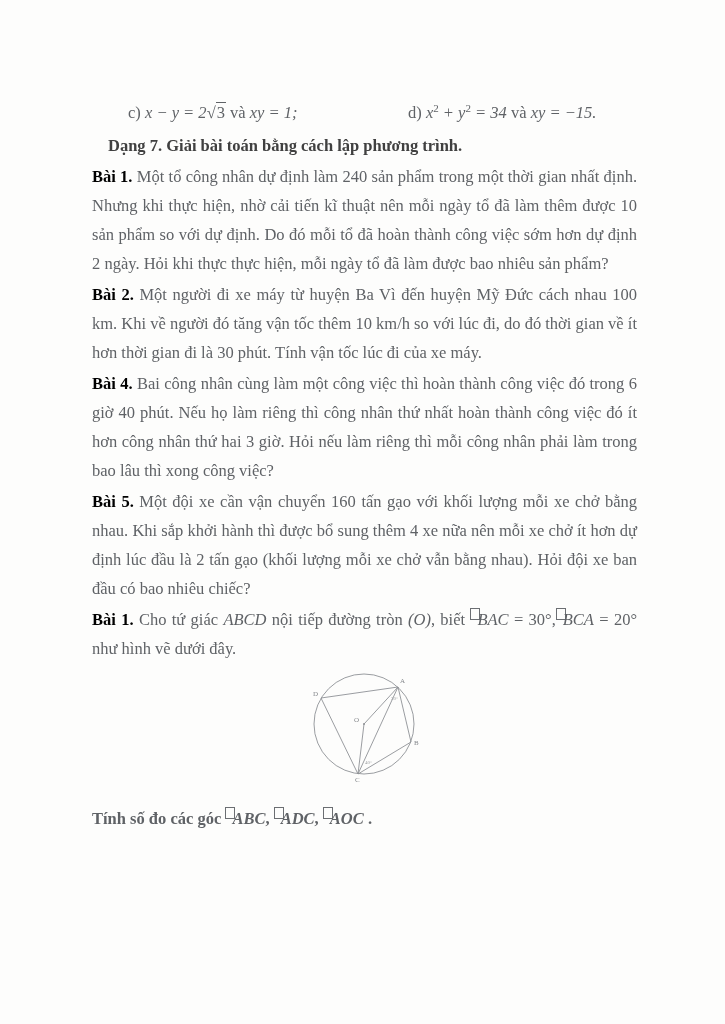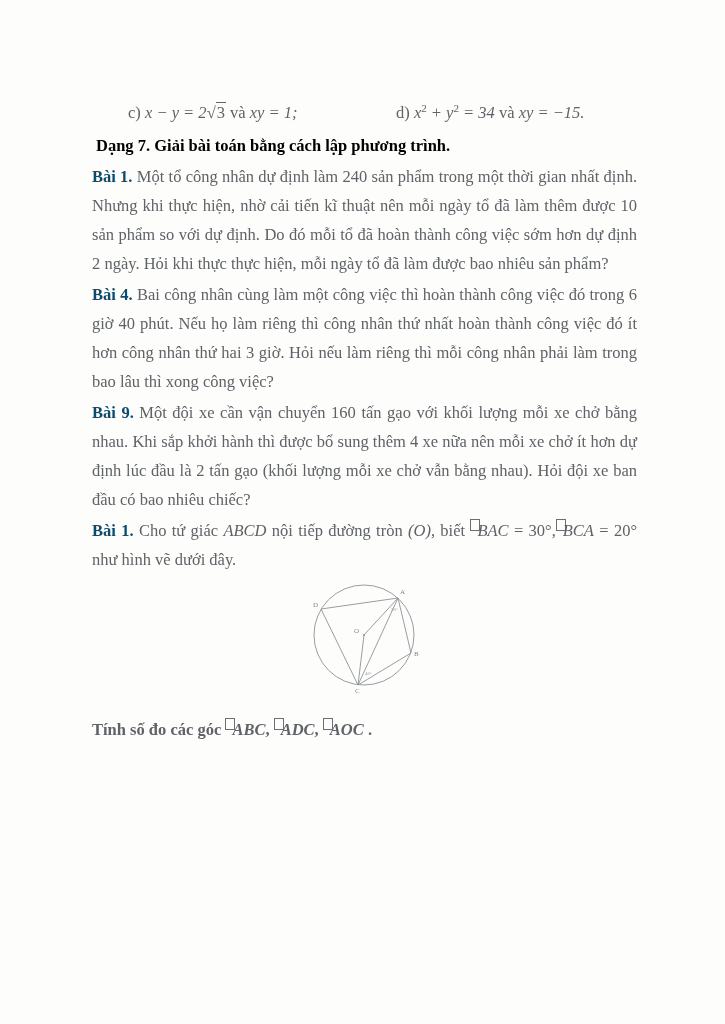--- a/index.html
+++ b/index.html
@@ -21,35 +21,35 @@
     width:545px;
     font-size:16.5px;
     line-height:29px;
   }
   .mathline{
     position:relative;
     height:31px;
     white-space:nowrap;
   }
   .mathline .item-c{position:absolute;left:36px;top:0;}
-  .mathline .item-d{position:absolute;left:304px;top:0;font-family:Liberation Serif, serif;}
+  .mathline .item-d{position:absolute;left:316px;top:0;font-family:Liberation Serif, serif;}
   .mvar{font-style:italic;}
   .sqrt .radicand{border-top:1px solid #5f6266;padding:0 1px;}
   .heading{
     font-weight:bold;
-    color:#000000;
-    margin:2px 4px;
+    color:#404040;
+    margin:2px 16px;
   }
   p.para{
     margin:0 0 2px 0;
     text-align:justify;
   }
   p.para .bai{
     font-weight:bold;
-    color:#0c4a6e;
+    color:#000000;
   }
   .sup{font-size:11px;vertical-align:6px;line-height:0;}
   .abox{
     display:inline-block;
     width:8px;height:10px;
     border:1px solid #6b6e72;
     vertical-align:5px;
     margin-right:-3px;
   }
   .figure-wrap{
@@ -70,22 +70,23 @@
   <div class="content">
 
     <div class="mathline">
       <span class="item-c"><span>c) </span><span class="mvar">x − y = 2</span><span class="sqrt"><span class="radix">√</span><span class="radicand">3</span></span><span> và </span><span class="mvar">xy = 1;</span></span>
       <span class="item-d"><span>d) </span><span class="mvar">x</span><span class="sup">2</span><span class="mvar"> + y</span><span class="sup">2</span><span class="mvar"> = 34</span><span> và </span><span class="mvar">xy = −15.</span></span>
     </div>
 
     <div class="heading">Dạng 7. Giải bài toán bằng cách lập phương trình.</div>
 
     <p class="para"><span class="bai">Bài 1.</span><span> Một tổ công nhân dự định làm 240 sản phẩm trong một thời gian nhất định. Nhưng khi thực hiện, nhờ cải tiến kĩ thuật nên mỗi ngày tổ đã làm thêm được 10 sản phẩm so với dự định. Do đó mỗi tổ đã hoàn thành công việc sớm hơn dự định 2 ngày. Hỏi khi thực thực hiện, mỗi ngày tổ đã làm được bao nhiêu sản phẩm?</span></p>
+    <p class="para"><span class="bai">Bài 2.</span><span> Một người đi xe máy từ huyện Ba Vì đến huyện Mỹ Đức cách nhau 100 km. Khi về người đó tăng vận tốc thêm 10 km/h so với lúc đi, do đó thời gian về ít hơn thời gian đi là 30 phút. Tính vận tốc lúc đi của xe máy.</span></p>
     <p class="para"><span class="bai">Bài 4.</span><span> Bai công nhân cùng làm một công việc thì hoàn thành công việc đó trong 6 giờ 40 phút. Nếu họ làm riêng thì công nhân thứ nhất hoàn thành công việc đó ít hơn công nhân thứ hai 3 giờ. Hỏi nếu làm riêng thì mỗi công nhân phải làm trong bao lâu thì xong công việc?</span></p>
-    <p class="para"><span class="bai">Bài 9.</span><span> Một đội xe cần vận chuyển 160 tấn gạo với khối lượng mỗi xe chở bằng nhau. Khi sắp khởi hành thì được bổ sung thêm 4 xe nữa nên mỗi xe chở ít hơn dự định lúc đầu là 2 tấn gạo (khối lượng mỗi xe chở vẫn bằng nhau). Hỏi đội xe ban đầu có bao nhiêu chiếc?</span></p>
+    <p class="para"><span class="bai">Bài 5.</span><span> Một đội xe cần vận chuyển 160 tấn gạo với khối lượng mỗi xe chở bằng nhau. Khi sắp khởi hành thì được bổ sung thêm 4 xe nữa nên mỗi xe chở ít hơn dự định lúc đầu là 2 tấn gạo (khối lượng mỗi xe chở vẫn bằng nhau). Hỏi đội xe ban đầu có bao nhiêu chiếc?</span></p>
 
 
     <p class="para"><span class="bai">Bài 1.</span><span> Cho tứ giác </span><span class="mvar">ABCD</span><span> nội tiếp đường tròn </span><span class="mvar">(O)</span><span>, biết </span><span class="abox"></span><span class="mvar">BAC</span><span> = 30°,</span><span class="abox"></span><span class="mvar">BCA</span><span> = 20°</span><span> như hình vẽ dưới đây.</span></p>
 
     <div class="figure-wrap">
       <svg width="122" height="118" viewBox="0 0 122 118">
         <g stroke="#8f9296" stroke-width="0.9" fill="none">
           <circle cx="60" cy="57" r="50"></circle>
 
           <line x1="17" y1="31" x2="94" y2="20"></line>

